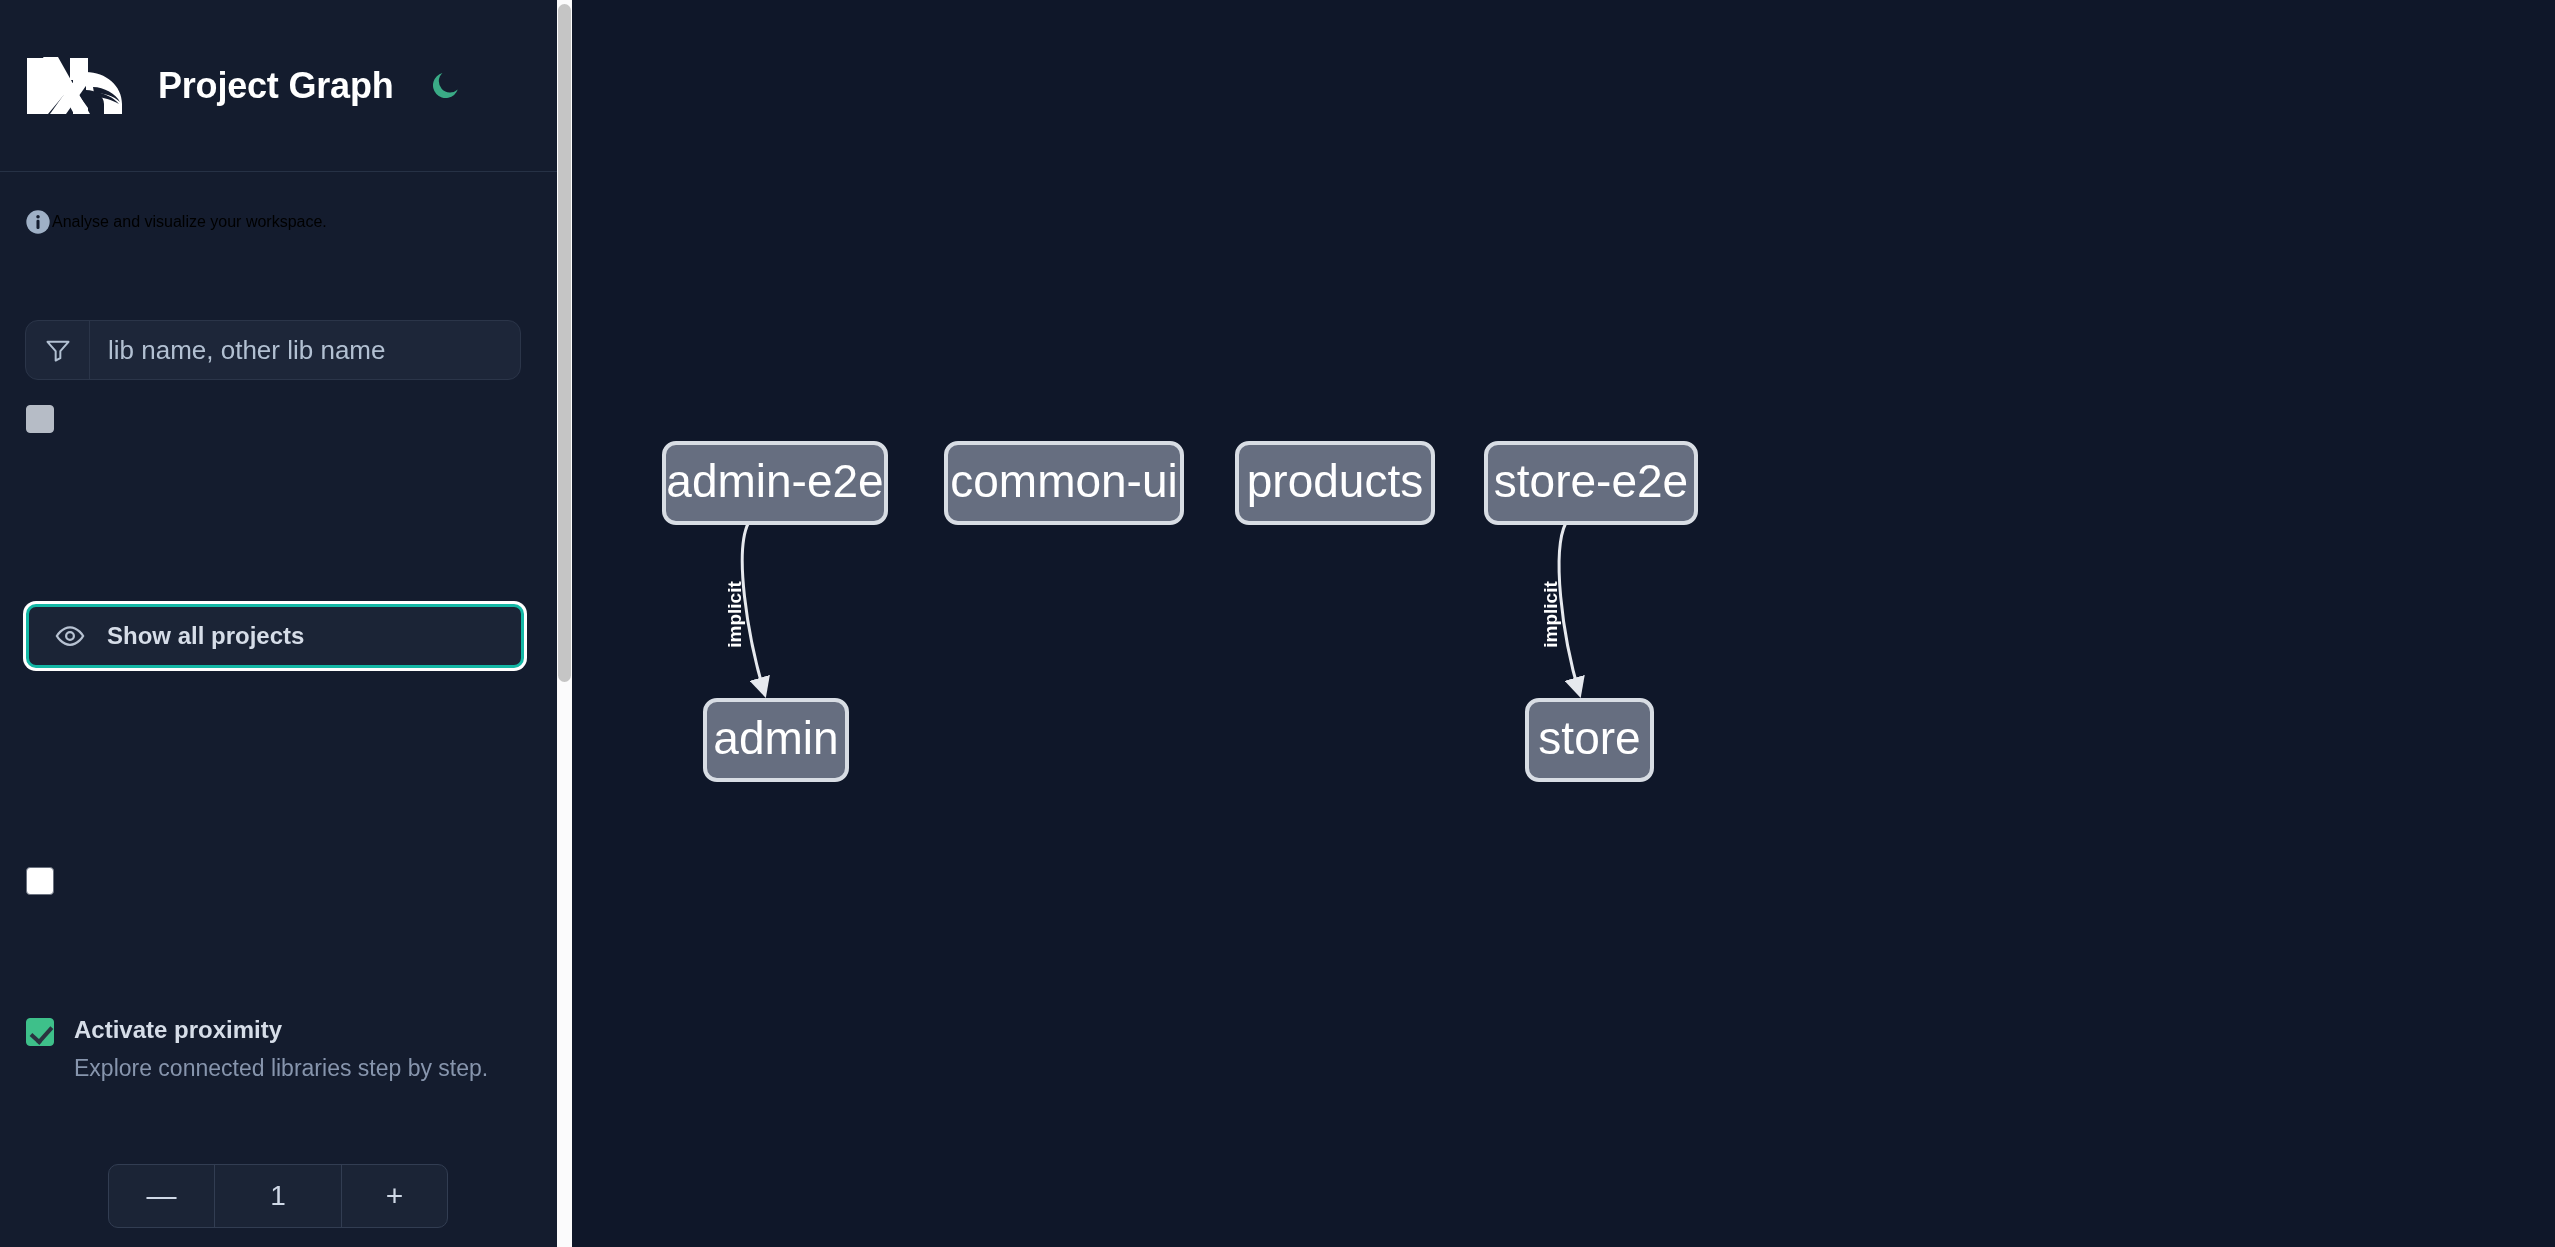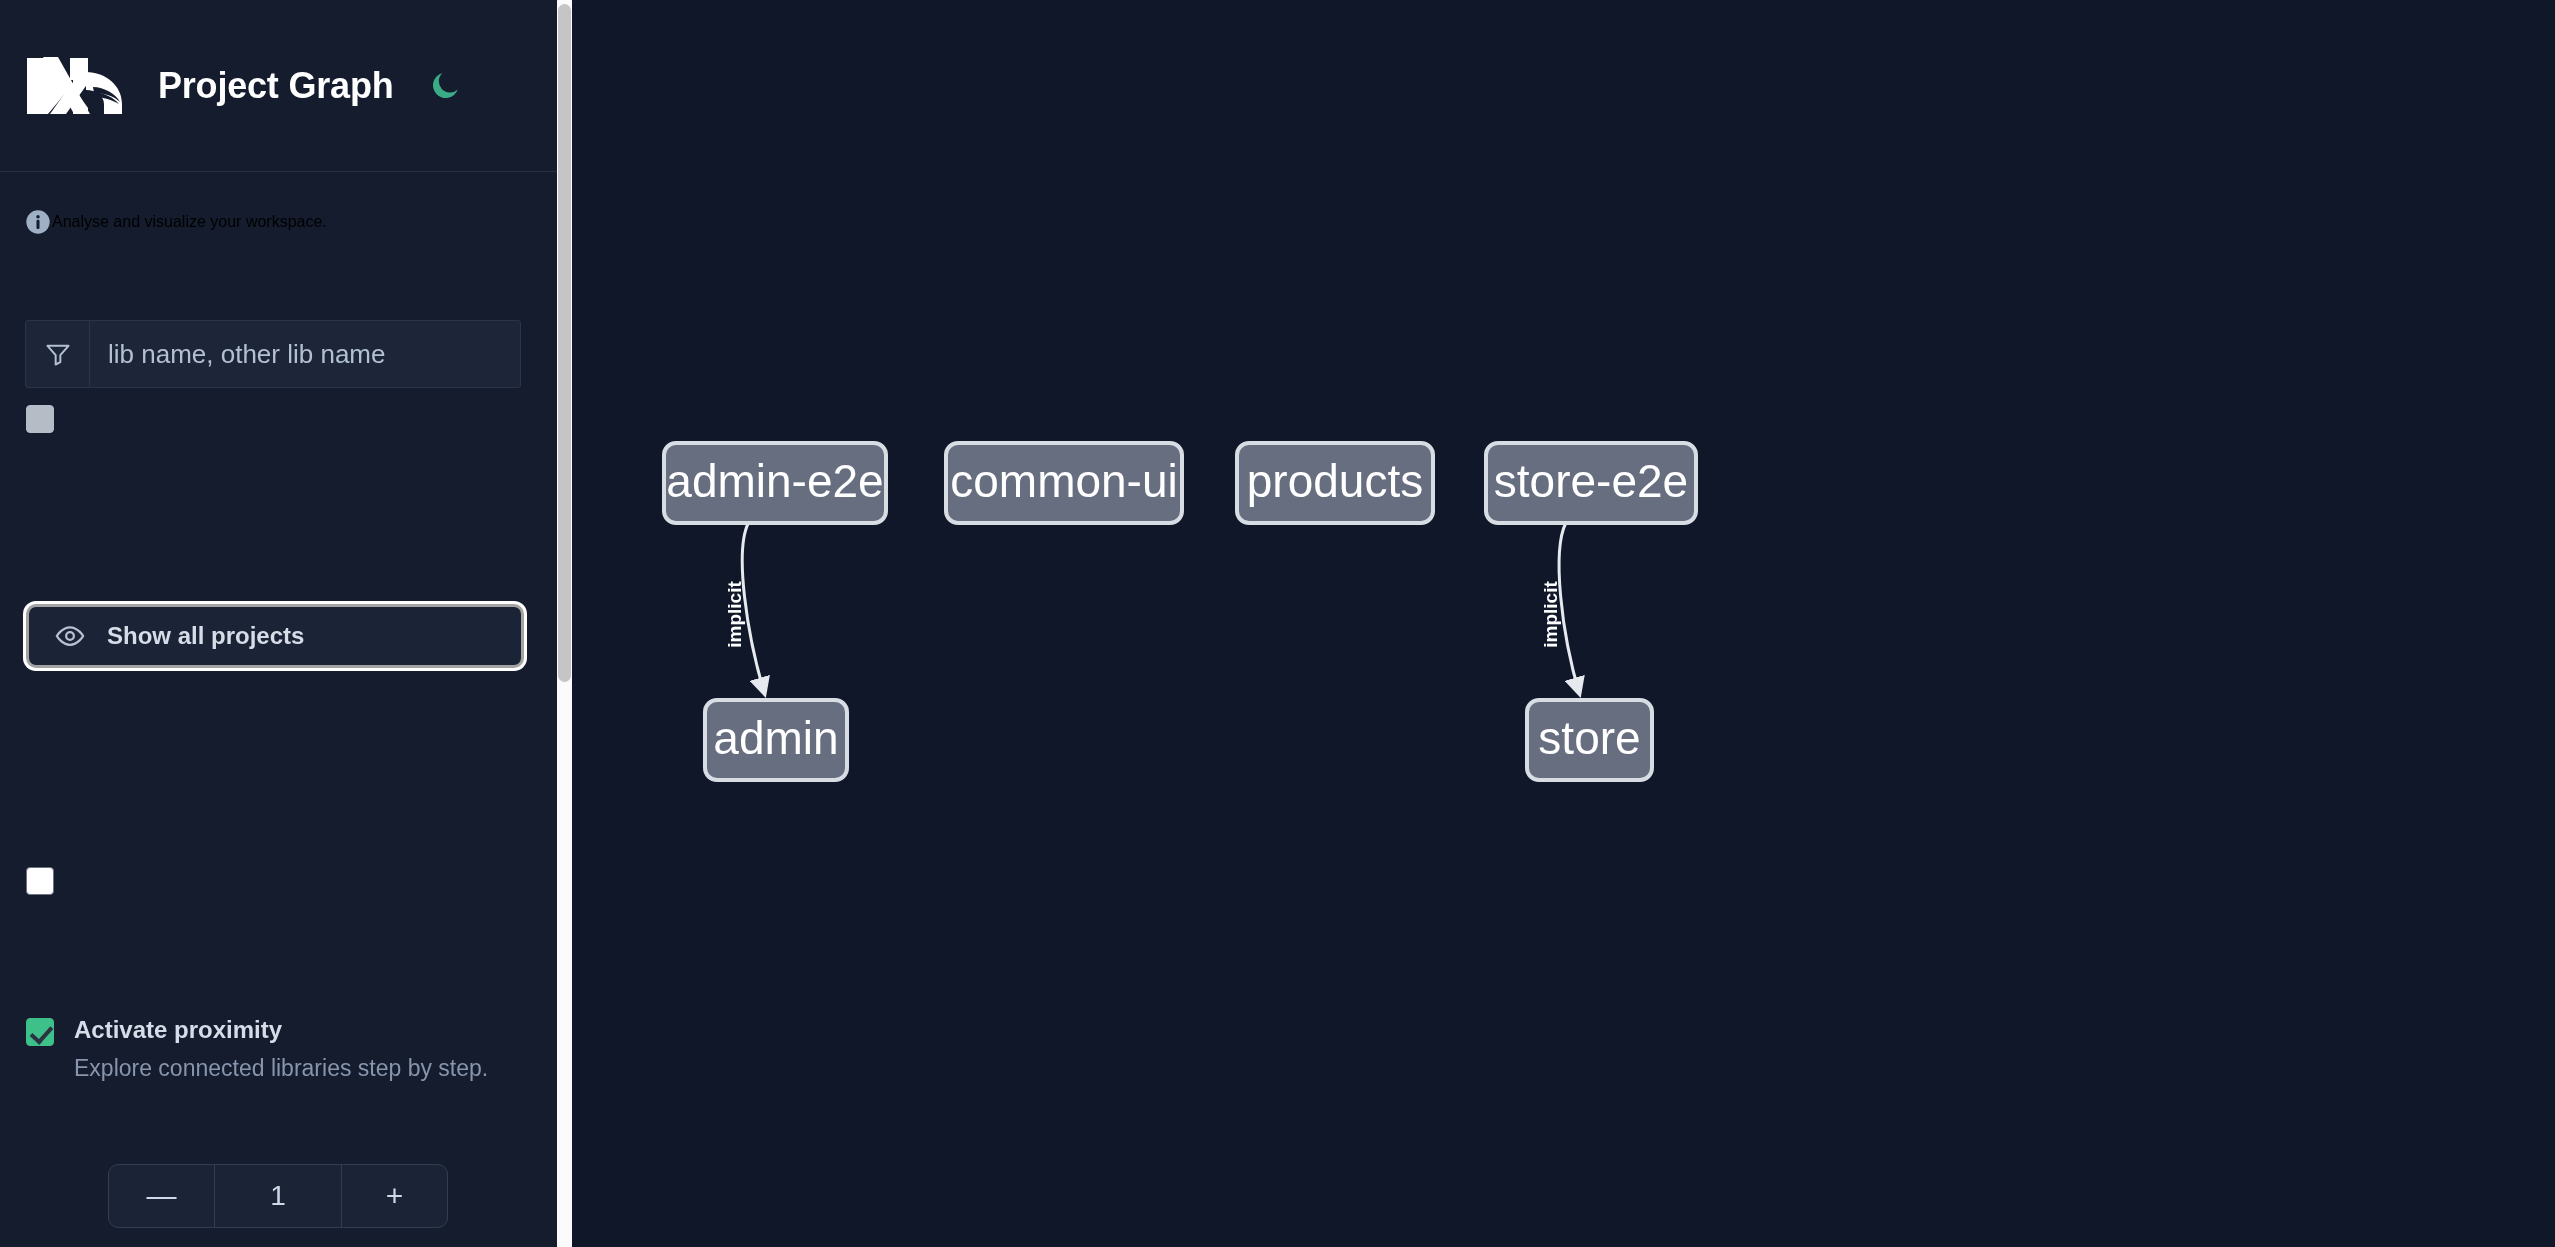--- a/index.html
+++ b/index.html
@@ -36,24 +36,24 @@
   }
 
   .sb-tagline {
     display: flex; align-items: center;
     padding: 36px 26px 0 24px;
   }
   .info-icon { width: 28px; height: 28px; flex: 0 0 auto; }
 
   .filter-box {
     position: absolute; left: 25px; top: 320px;
-    width: 496px; height: 68px;
+    width: 496px; height: 60px;
     background: #1d2639;
     border: 1px solid #2b3549;
-    border-radius: 3px;
+    border-radius: 13px;
     display: flex; align-items: stretch; overflow: hidden;
   }
   .filter-icon-wrap {
     width: 64px; display: flex; align-items: center; justify-content: center;
     border-right: 1px solid #2b3549;
   }
   .filter-input {
     flex: 1; background: transparent; border: none; outline: none;
     color: #cfd8e6; font-size: 26px;
     font-family: "Liberation Sans", sans-serif;
@@ -82,21 +82,21 @@
 
   .big-btn {
     position: absolute; left: 26px; width: 498px; height: 64px;
     background: #1b2436; border: 1px solid #323d52; border-radius: 10px;
     display: flex; align-items: center; padding-left: 26px;
     color: #d6dde8; font-size: 24px; font-weight: 700;
     font-family: "Liberation Sans", sans-serif;
     cursor: pointer;
   }
   .big-btn.focused {
-    border: 3px solid #a3a3a3;
+    border: 3px solid #14b8a6;
     box-shadow: 0 0 0 3px #ffffff;
   }
   .big-btn .bicon { margin-right: 22px; display: flex; align-items: center; }
 
   .stepper {
     position: absolute; left: 108px; top: 1164px;
     width: 340px; height: 64px;
     border: 1px solid #323d52; border-radius: 10px;
     display: flex; background: #1b2436; overflow: hidden;
   }

